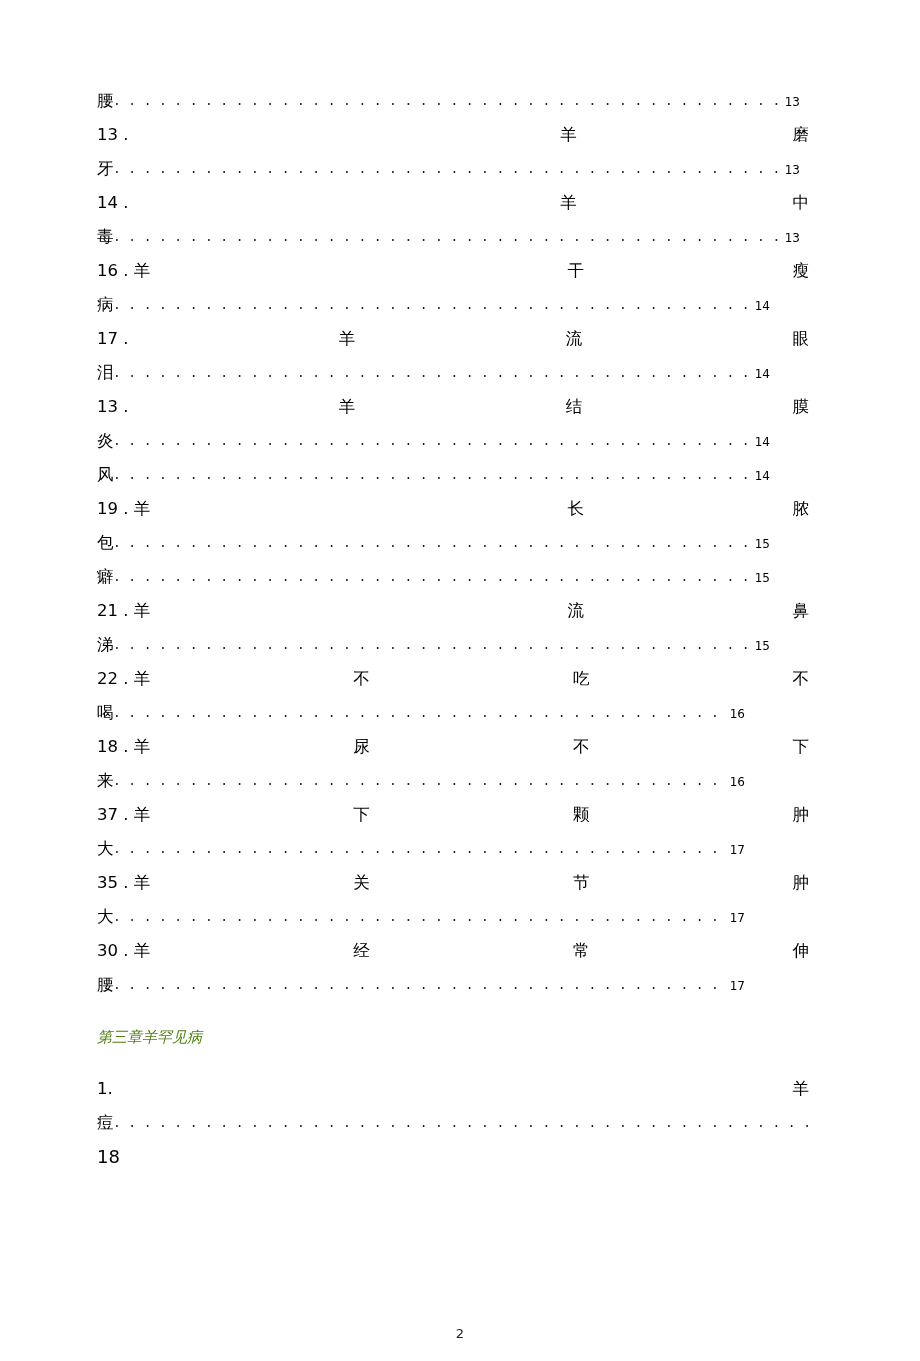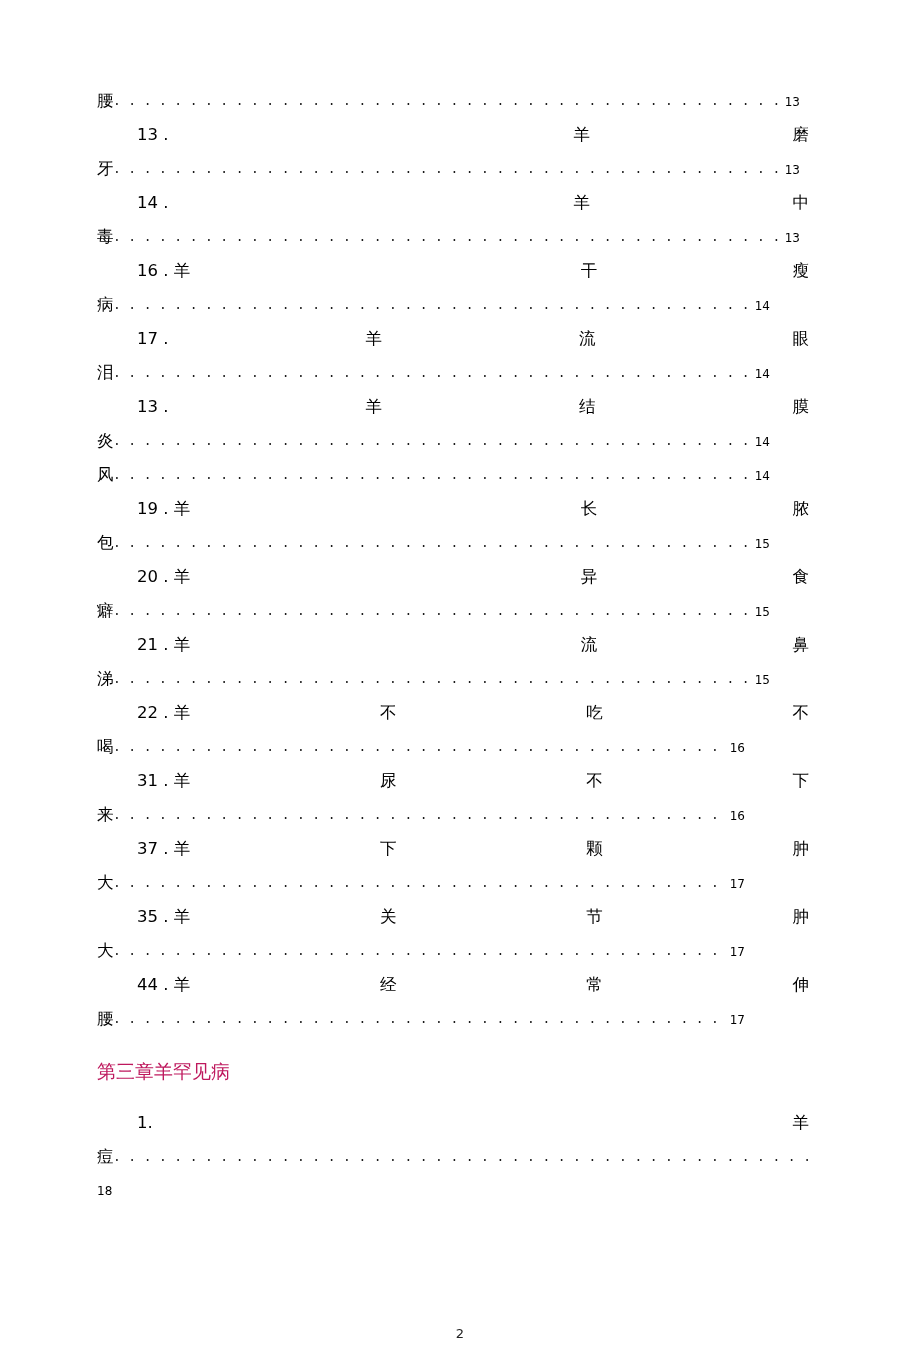--- a/index.html
+++ b/index.html
@@ -33,21 +33,20 @@
   }
 
   
   .line-top {
     display: flex;
     align-items: baseline;
     height: 34px;
     line-height: 34px;
     font-size: 16.5px;
     white-space: nowrap;
-    margin-left: 40px;
   }
   .line-top .lead-num {
     flex: 0 0 auto;
     letter-spacing: 0;
   }
   .line-top .spacer {
     flex: 1 1 auto;
   }
   .line-top .ch {
     flex: 0 0 auto;
@@ -82,32 +81,33 @@
   }
   
   .w13 { width: 703px; }
   .w14 { width: 673px; }
   .w15 { width: 673px; }
   .w16 { width: 648px; }
   .w17 { width: 648px; }
   .wfull { width: 712px; }
 
   .chapter-heading {
-    font-size: 19px;
+    font-size: 15px;
     line-height: 34px;
     height: 52px;
     padding-top: 18px;
-    color: #be185d;
+    color: #4d7c0f;
     white-space: nowrap;
+    font-style: italic;
   }
 
   .orphan-page {
     height: 34px;
     line-height: 34px;
-    font-size: 12px;
+    font-size: 18px;
   }
 
   .footer-pageno {
     position: absolute;
     left: 0;
     right: 0;
     top: 1326px;
     text-align: center;
     font-size: 13px;
     color: #222222;
@@ -232,29 +232,20 @@
         <span class="ch">脓</span>
       </div>
       <div class="line-bot w15">
         <span class="tail-ch">包</span>
         <span class="leader">. . . . . . . . . . . . . . . . . . . . . . . . . . . . . . . . . . . . . . . . . . . . . . . . . .</span>
         <span class="pageno">15</span>
       </div>
     </div>
 
     <div class="toc-entry">
-      <div class="line-top">
-        <span class="lead-num">20 . 羊</span>
-        <span class="spacer"></span>
-        <span class="ch"></span>
-        <span class="spacer"></span>
-        <span class="ch">异</span>
-        <span class="spacer"></span>
-        <span class="ch">食</span>
-      </div>
       <div class="line-bot w15">
         <span class="tail-ch">癖</span>
         <span class="leader">. . . . . . . . . . . . . . . . . . . . . . . . . . . . . . . . . . . . . . . . . . . . . . . . . .</span>
         <span class="pageno">15</span>
       </div>
     </div>
 
     <div class="toc-entry">
       <div class="line-top">
         <span class="lead-num">21 . 羊</span>
@@ -284,21 +275,21 @@
       </div>
       <div class="line-bot w16">
         <span class="tail-ch">喝</span>
         <span class="leader">. . . . . . . . . . . . . . . . . . . . . . . . . . . . . . . . . . . . . . . . . . . . . . . . . .</span>
         <span class="pageno">16</span>
       </div>
     </div>
 
     <div class="toc-entry">
       <div class="line-top">
-        <span class="lead-num">31 . 羊</span>
+        <span class="lead-num">18 . 羊</span>
         <span class="spacer"></span>
         <span class="ch">尿</span>
         <span class="spacer"></span>
         <span class="ch">不</span>
         <span class="spacer"></span>
         <span class="ch">下</span>
       </div>
       <div class="line-bot w16">
         <span class="tail-ch">来</span>
         <span class="leader">. . . . . . . . . . . . . . . . . . . . . . . . . . . . . . . . . . . . . . . . . . . . . . . . . .</span>
@@ -335,21 +326,21 @@
       </div>
       <div class="line-bot w17">
         <span class="tail-ch">大</span>
         <span class="leader">. . . . . . . . . . . . . . . . . . . . . . . . . . . . . . . . . . . . . . . . . . . . . . . . . .</span>
         <span class="pageno">17</span>
       </div>
     </div>
 
     <div class="toc-entry">
       <div class="line-top">
-        <span class="lead-num">44 . 羊</span>
+        <span class="lead-num">30 . 羊</span>
         <span class="spacer"></span>
         <span class="ch">经</span>
         <span class="spacer"></span>
         <span class="ch">常</span>
         <span class="spacer"></span>
         <span class="ch">伸</span>
       </div>
       <div class="line-bot w17">
         <span class="tail-ch">腰</span>
         <span class="leader">. . . . . . . . . . . . . . . . . . . . . . . . . . . . . . . . . . . . . . . . . . . . . . . . . .</span>

